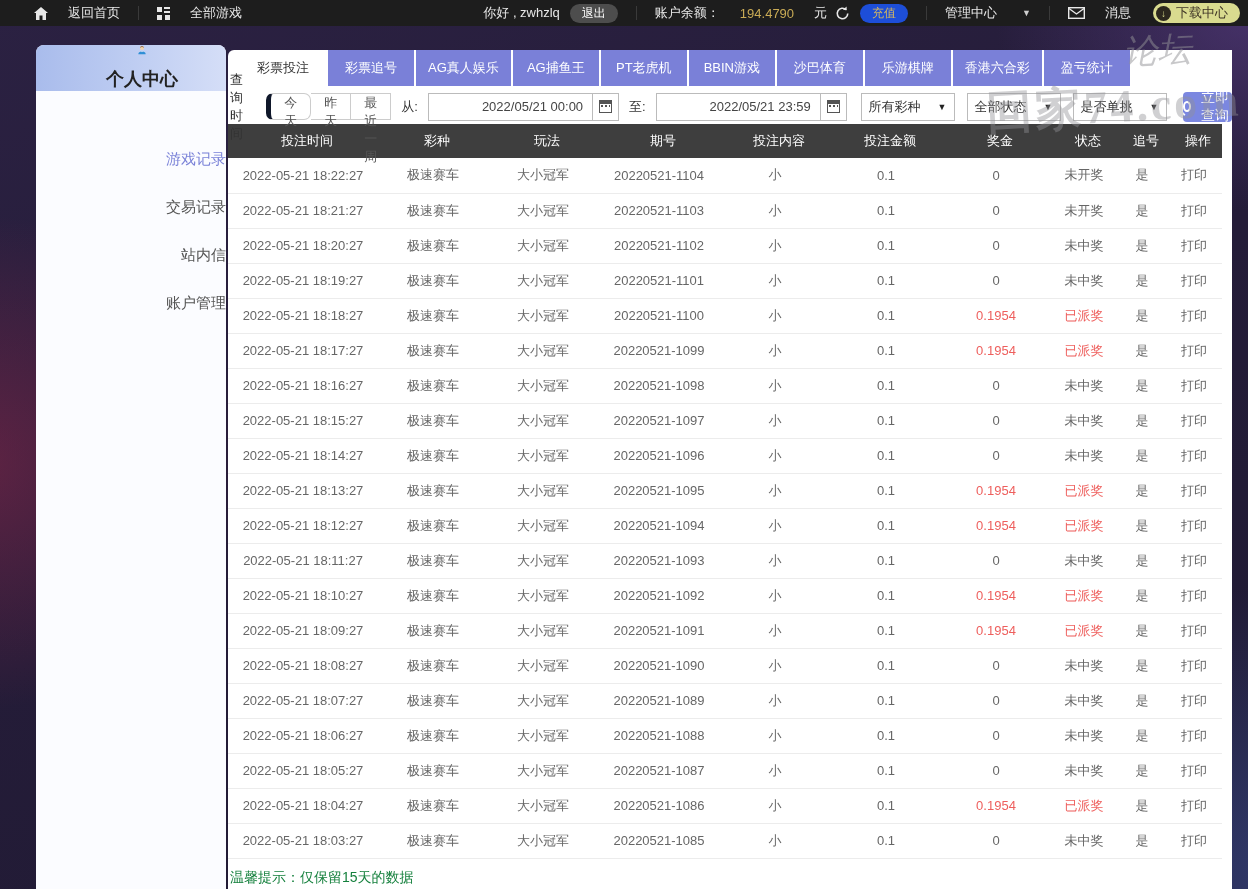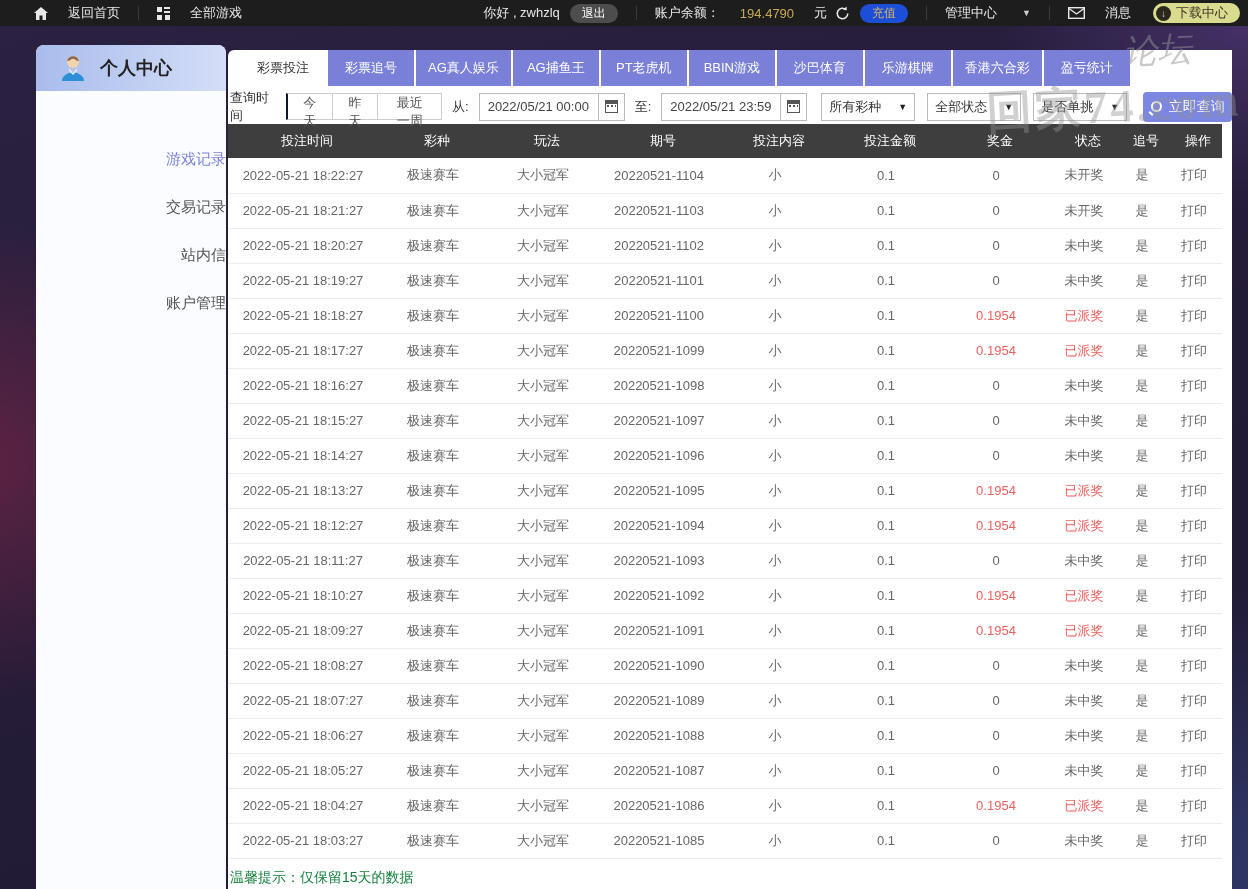--- a/index.html
+++ b/index.html
@@ -53,21 +53,21 @@
   .wm1 { font-size:34px; margin-left:140px; font-style:italic; }
   .wm2 { font-size:46px; letter-spacing:3px; font-weight:bold; opacity:.85; }
 
   
   .sidebar {
     position:absolute; left:36px; top:45px; width:190px; bottom:0;
     background:#fbfcff; border-radius:8px 8px 0 0;
   }
   .side-head {
     height:46px; border-radius:8px 8px 0 0; display:flex; align-items:center; gap:12px;
-    padding-left:22px; background:linear-gradient(90deg,#a9bcec 0%,#c2d0f3 60%,#d5def7 100%);
+    padding-left:22px; background:linear-gradient(90deg,#a9bcec 0%,#c2d0f3 60%,#d5def7 100%);flex-direction:column;
   }
   .side-title { font-size:18px; font-weight:bold; color:#222; }
   .side-menu { padding-top:44px;text-align:right; }
   .side-item { height:48px; line-height:48px; padding-left:44px; font-size:15px; color:#555; cursor:pointer; }
   .side-item.active { color:#7a82d8; }
 
   
   .main {
     position:absolute; left:228px; top:50px; width:1004px; bottom:0;
     background:#fff; border-radius:6px 0 0 0;
@@ -79,22 +79,22 @@
   }
   .tab.active { background:#fff; color:#333; }
 
   .filters { height:36px; display:flex; align-items:center; gap:10px; padding:5px 0 0 2px; font-size:13px; color:#333; }
   .f-label { margin-right:2px; }
   .quick-group { display:flex; }
   .quick-btn {
     height:27px; padding:0 13px; background:#fff; border:1px solid #ccc; border-left:none;
     font-size:13px; color:#555; cursor:pointer; font-family:inherit;
   }
-  .quick-btn:first-child { border-left:2px solid #0f172a; }
-  .date-box { display:flex; align-items:center; border:1px solid #bbb; height:28px; background:#fff; }
+  .quick-btn:first-child { border-left:5px solid #0f172a;border-radius:7px; }
+  .date-box { display:flex; align-items:center; border:1px solid #bbb; height:28px; background:#fff;padding-left:45px; }
   .date-text { padding:0 8px; font-size:13px; color:#444; width:118px; }
   .cal-btn {
     width:26px; height:100%; border-left:1px solid #bbb; display:flex; align-items:center;
     justify-content:center; cursor:pointer; background:#fff;
   }
   .cal-ico { width:13px; height:13px; border:1px solid #555; border-top:4px solid #555; position:relative; }
   .cal-ico:before { content:""; position:absolute; left:1px; top:1px; right:1px; height:2px;
     background:linear-gradient(90deg,#555 2px,transparent 2px); background-size:4px 2px; }
   .sel-box {
     display:flex; align-items:center; justify-content:space-between; border:1px solid #bbb;

